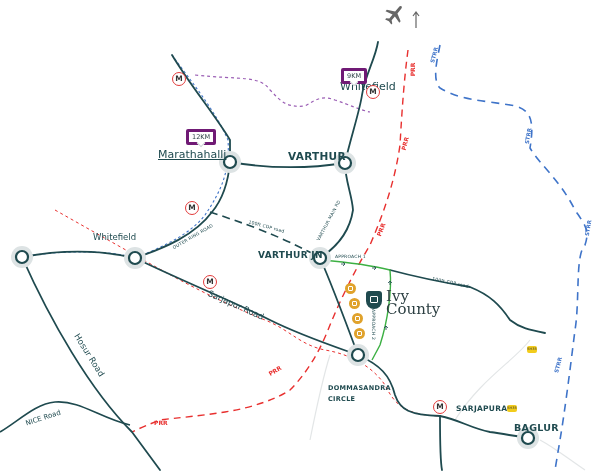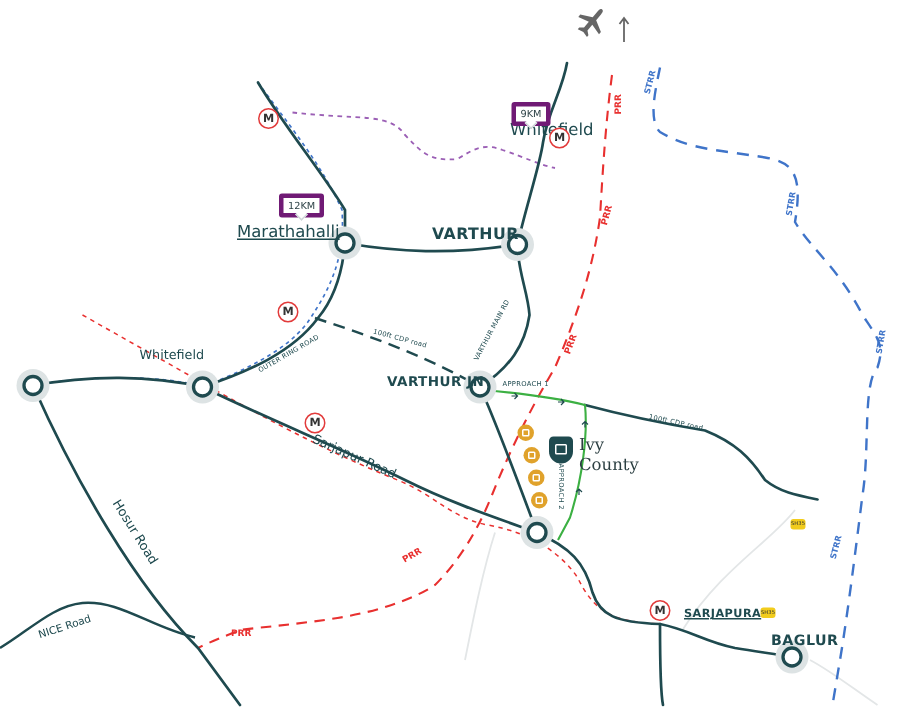--- a/index.html
+++ b/index.html
@@ -13,21 +13,21 @@
   .road { font-size:8.5px; color:#1f4a4f; }
   .tiny { font-size:4.5px; color:#1f4a4f; letter-spacing:0.2px; }
   .prr { font-size:6px; color:#e8302f; font-weight:700; }
   .strr { font-size:5.5px; color:#3f74c9; font-weight:700; }
   .km { position:absolute; font-size:6.5px; color:#2a3f44; background:#fff; border:3px solid #701a75; border-radius:2px; padding:1px 3px; }
   .km:after { content:""; position:absolute; left:50%; bottom:-4px; width:5px; height:5px; background:#fff; border-right:1px solid #cfd6d8; border-bottom:1px solid #cfd6d8; transform:translateX(-50%) rotate(45deg); }
   .metro { position:absolute; width:14px; height:14px; border:1.6px solid #e23b3b; border-radius:50%; background:#fff; box-sizing:border-box; font-size:7.5px; font-weight:700; color:#333; text-align:center; line-height:11px; }
   .shield { position:absolute; width:10px; height:7px; background:#f2cc1c; border-radius:2px; font-size:3.5px; color:#333; text-align:center; line-height:7px; }
   .poi { position:absolute; width:11px; height:11px; background:#e0a22b; border-radius:50%; }
   .poi:after { content:""; position:absolute; left:3px; top:3px; width:5px; height:5px; border:1px solid #fff; border-radius:1px; box-sizing:border-box; }
-  .brand { position:absolute; font-family:"DejaVu Serif", serif; color:#2c3f42; font-size:11px; line-height:13px; }
+  .brand { position:absolute; font-family:"DejaVu Serif", serif; color:#2c3f42; font-size:15px; line-height:13px; }
   .brand-logo { position:absolute; width:16px; height:18px; background:#1f4a4f; border-radius:3px 3px 8px 8px; }
   .brand-logo:after { content:""; position:absolute; left:4px; top:5px; width:8px; height:7px; border:1px solid #fff; border-radius:1px; box-sizing:border-box; }
 </style>
 </head>
 <body>
 
 <div id="map">
   <svg width="600" height="475" viewBox="0 0 600 475" xmlns="http://www.w3.org/2000/svg">
 
     <g fill="none" stroke="#e3e6e7" stroke-width="1.2">
@@ -97,21 +97,25 @@
       <path d="M416 28 L416 13 M413 16 L416 12 L419 16"></path>
     </g>
   </svg>
 
   
   <div class="lbl place" style="left:340px;top:80px;">Whitefield</div>
   <div class="lbl place" style="left:158px;top:148px;text-decoration:underline;">Marathahalli</div>
   <div class="lbl caps" style="left:288px;top:150px;">VARTHUR</div>
   <div class="lbl" style="left:93px;top:232px;font-size:8.5px;">Whitefield</div>
   <div class="lbl caps" style="left:258px;top:250px;font-size:9px;">VARTHUR JN</div>
-  <div class="lbl caps" style="left:456px;top:404px;font-size:7.5px;text-decoration:underline;">SARJAPURA</div>
+  <div class="lbl caps-sm" style="left:328px;top:383px;font-size:6.5px;">
+    <div>DOMMASANDRA</div>
+    <div>CIRCLE</div>
+  </div>
+  <div class="lbl caps" style="left:456px;top:404px;font-size:7.5px;">SARJAPURA</div>
   <div class="lbl caps" style="left:514px;top:422px;font-size:9.5px;">BAGLUR</div>
 
   
   <div class="lbl road" style="left:206px;top:300px;transform:rotate(24deg);">Sarjapur Road</div>
   <div class="lbl road" style="left:65px;top:350px;transform:rotate(58deg);">Hosur Road</div>
   <div class="lbl road" style="left:25px;top:414px;transform:rotate(-18deg);font-size:7px;">NICE Road</div>
   <div class="lbl tiny" style="left:170px;top:234px;transform:rotate(-30deg);">OUTER RING ROAD</div>
   <div class="lbl tiny" style="left:248px;top:224px;transform:rotate(15deg);">100ft CDP road</div>
   <div class="lbl tiny" style="left:432px;top:280px;transform:rotate(12deg);">100ft CDP road</div>
   <div class="lbl tiny" style="left:306px;top:218px;transform:rotate(-62deg);">VARTHUR MAIN RD</div>

